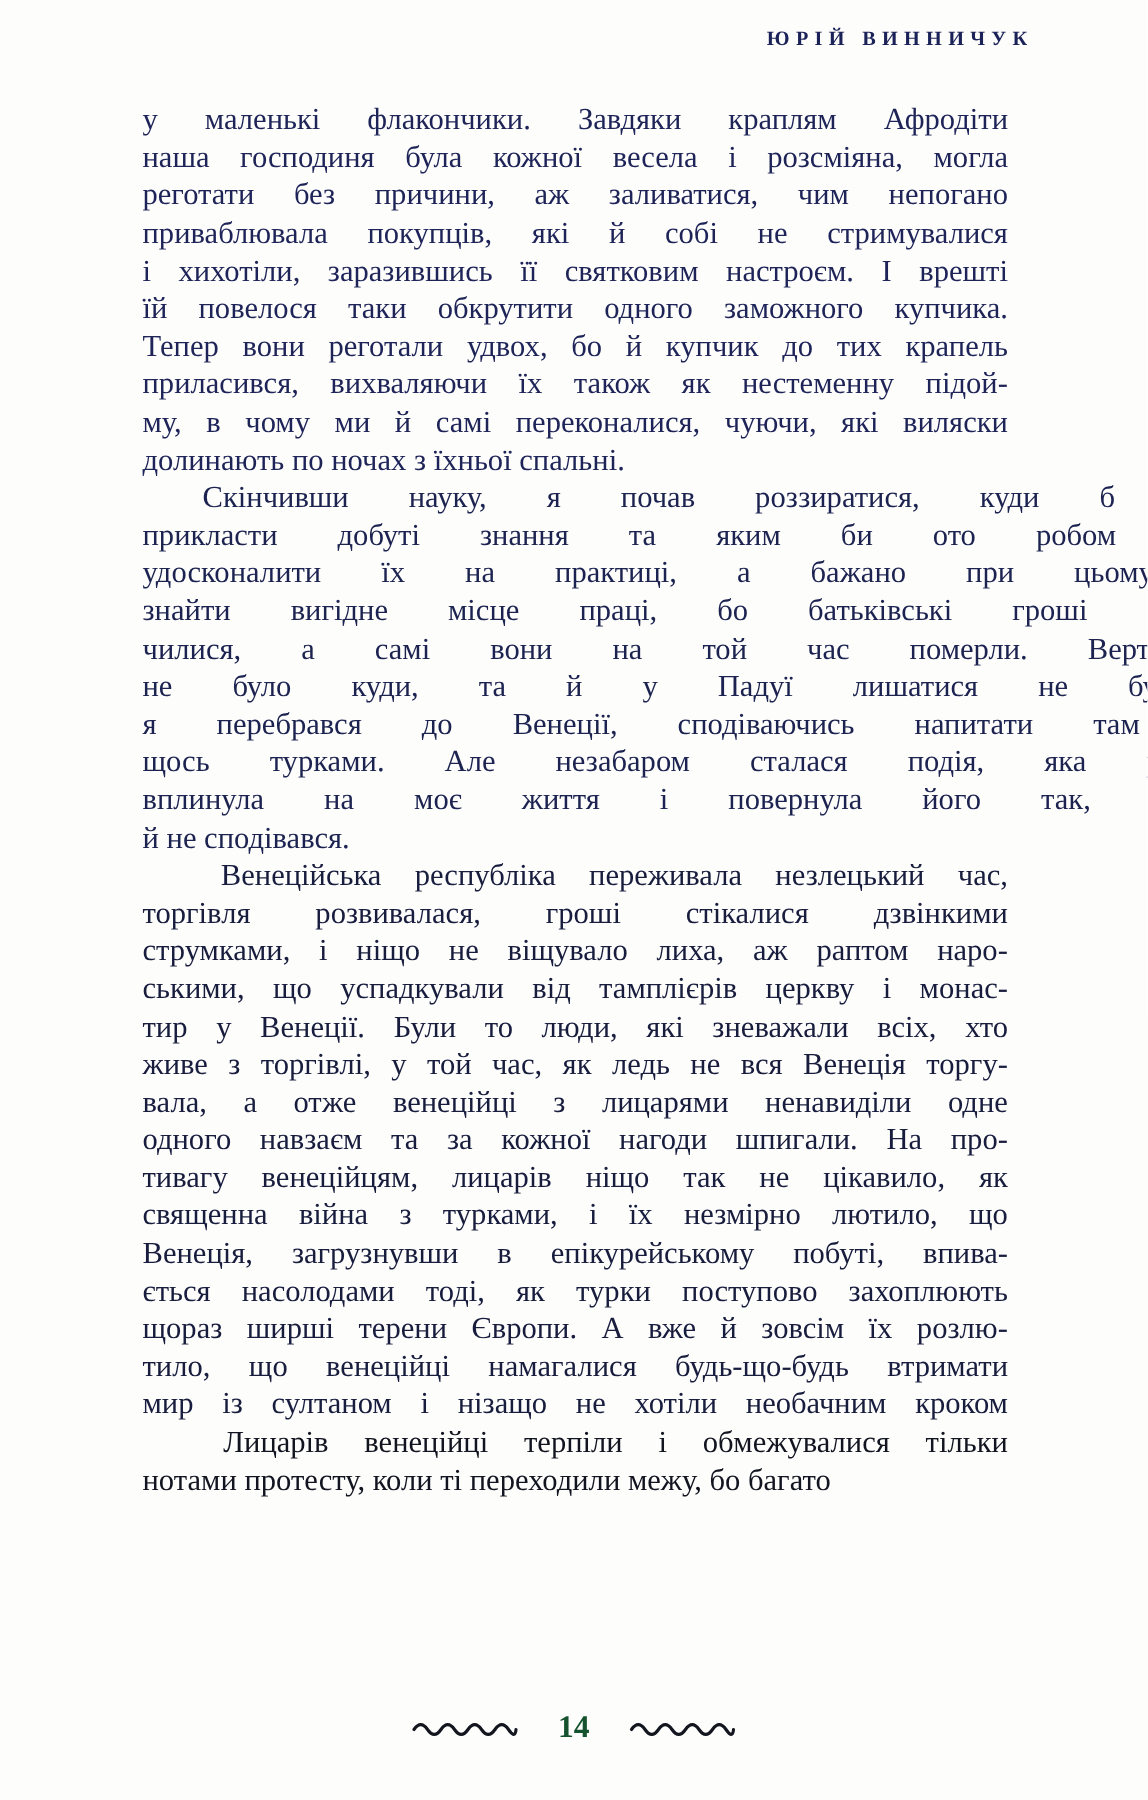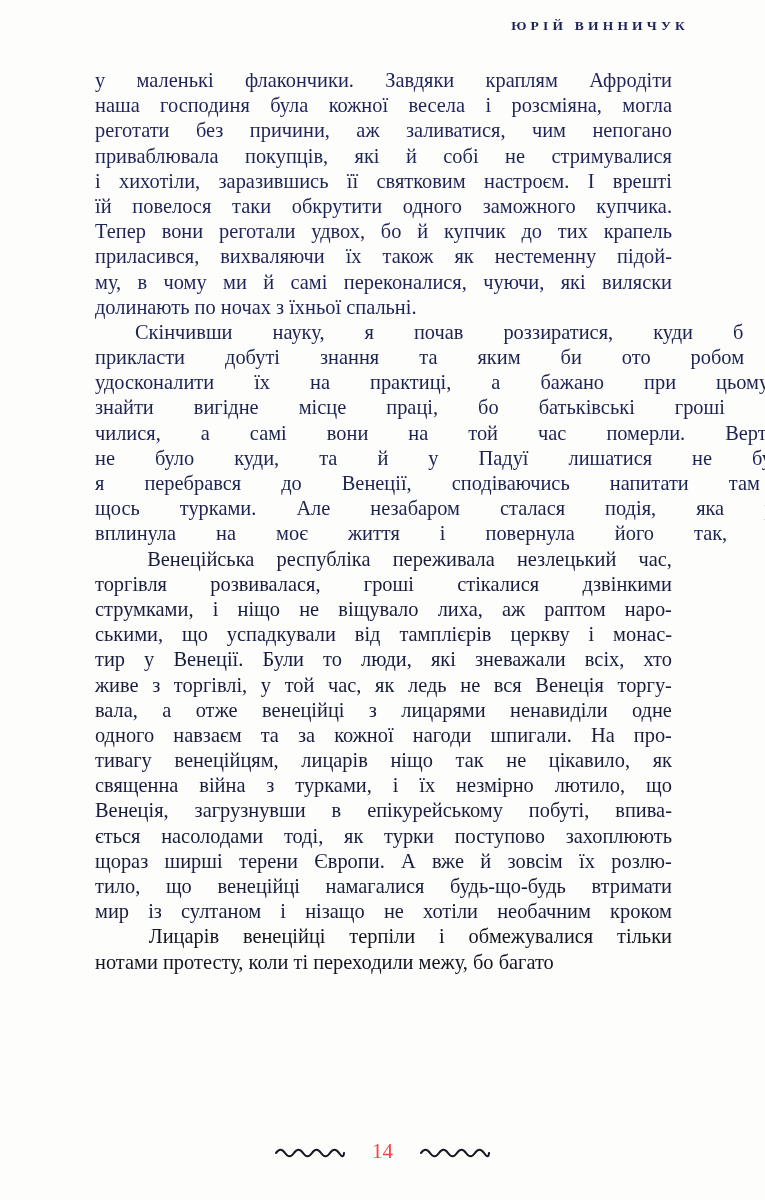--- a/index.html
+++ b/index.html
@@ -80,22 +80,22 @@
     bottom: 36px;
     left: 0;
     width: 765px;
     display: flex;
     align-items: center;
     justify-content: center;
     gap: 26px;
   }
   #page-number {
     font-size: 21px;
-    font-weight: 400;
-    color: #ef4444;
+    font-weight: 700;
+    color: #14532d;
     font-family: "Liberation Serif", "DejaVu Serif", serif;
   }
   .squiggle {
     display: block;
   }
 </style>
 </head>
 <body>
 
 <div id="page">
@@ -287,20 +287,21 @@
           <span class="w">на</span>
           <span class="w">моє</span>
           <span class="w">життя</span>
           <span class="w">і</span>
           <span class="w">повернула</span>
           <span class="w">його</span>
           <span class="w">так,</span>
           <span class="w">як</span>
           <span class="w">я</span>
         </span>
+        <span class="line last">й не сподівався.</span>
       </div>
       <div class="para blk3">
         <span class="line just">
           <span class="w" style="width: 30px;"></span>
           <span class="w">Венеційська</span>
           <span class="w">республіка</span>
           <span class="w">переживала</span>
           <span class="w">незлецький</span>
           <span class="w">час,</span>
         </span>

